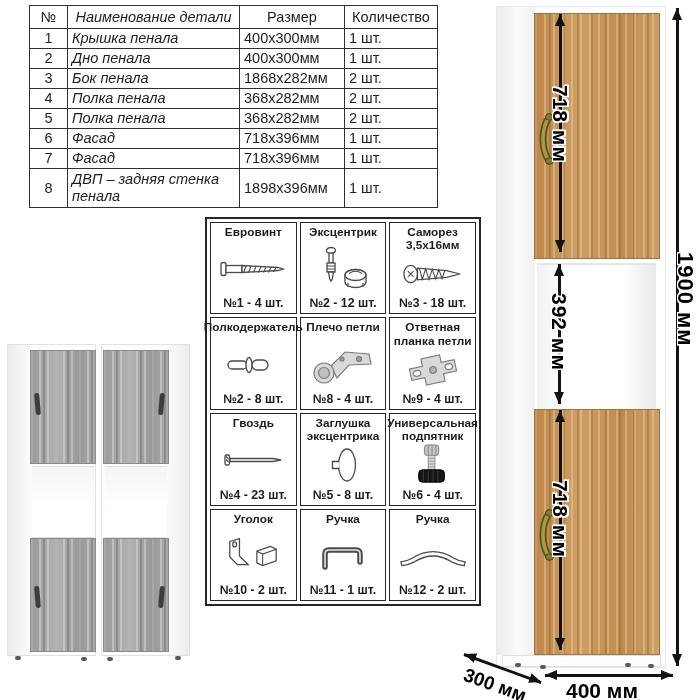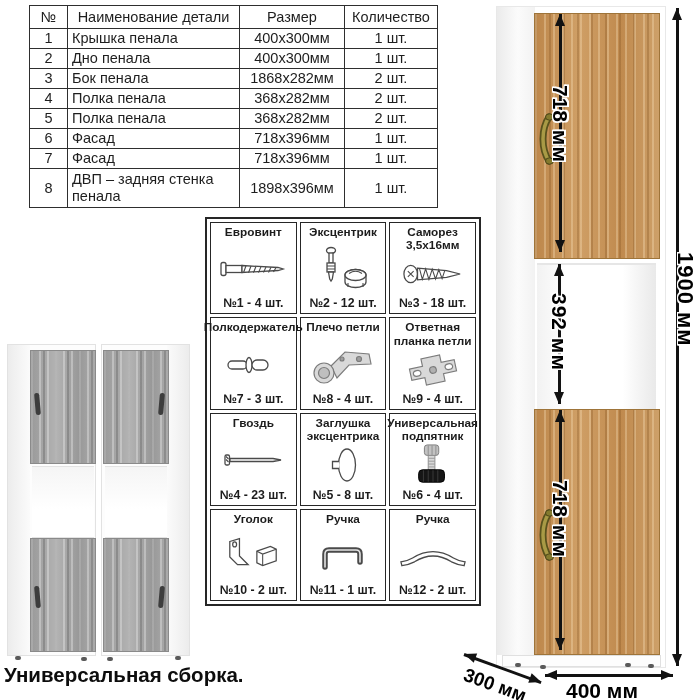--- a/index.html
+++ b/index.html
@@ -6,23 +6,23 @@
   .page{position:relative;width:700px;height:700px;background:#ffffff;overflow:hidden;
         font-family:"Liberation Sans",sans-serif;color:#1c1c1c;}
 
   
   .parts{position:absolute;left:29px;top:5px;border-collapse:collapse;
          font-size:14.5px;line-height:1.15;color:#1e1e1e;background:#fff;}
   .parts th,.parts td{border:1.6px solid #2e2e2e;padding:0 4px;font-weight:normal;}
   .parts th{text-align:center;height:22px;}
   .parts td{height:19px;}
   .col-num{width:29px;text-align:center;}
-  .col-name{width:163px;text-align:left;}
-  .col-size{width:96px;text-align:center;}
-  .col-qty{width:84px;text-align:center;}
+  .col-name{width:163px;text-align:left;font-style:italic;}
+  .col-size{width:96px;}
+  .col-qty{width:84px;}
   .row-tall td{height:38px;}
 
   
   .hw{position:absolute;left:205px;top:217px;width:276px;height:389px;
       border-collapse:separate;border-spacing:3px;border:2px solid #262626;
       table-layout:fixed;background:#fff;}
   .hw td{border:1.8px solid #262626;vertical-align:top;padding:0;height:90px;}
   .hw-cell{display:flex;flex-direction:column;height:100%;align-items:center;}
   .hw-name{font-weight:bold;font-size:11.8px;line-height:1.12;text-align:center;
            padding-top:3px;min-height:16px;}
@@ -230,21 +230,21 @@
         <div class="hw-name">Полкодержатель</div>
         <div class="hw-icon">
           <svg width="56" height="20" viewBox="0 0 56 18">
                   <g class="ic-line">
             <rect x="3" y="5" width="19" height="8" rx="4"></rect>
             <ellipse cx="24" cy="9" rx="3" ry="7.5"></ellipse>
             <rect x="27" y="4" width="16" height="10" rx="5"></rect>
                   </g>
           </svg>
         </div>
-        <div class="hw-qty">№7 - 3 шт.</div>
+        <div class="hw-qty">№2 - 8 шт.</div>
       </div>
           </td>
       <td>
             <div class="hw-cell">
         <div class="hw-name">Плечо петли</div>
         <div class="hw-icon">
           <svg width="64" height="42" viewBox="0 0 64 42">
                   <g class="ic-metal">
             <path d="M20 22 L34 8 L58 10 L60 20 L38 21 L26 34 Z"></path>
             <circle cx="13" cy="29" r="10"></circle>
@@ -383,21 +383,20 @@
       <div class="mini-door gray-wood" style="left:1px;top:193px;"></div>
       <div class="gray-handle" style="left:57px;top:48px;transform:rotate(5deg);"></div>
       <div class="gray-handle" style="left:57px;top:241px;transform:rotate(5deg);"></div>
     </div>
     <div class="foot" style="left:8px;top:312px;"></div>
     <div class="foot" style="left:74px;top:313px;"></div>
     <div class="foot" style="left:100px;top:313px;"></div>
     <div class="foot" style="left:168px;top:312px;"></div>
   </div>
 
-  <div class="caption">Универсальная сборка.</div>
 
   <div class="cab">
     <div class="cab-side"></div>
     <div class="cab-door-top oak-wood"></div>
     <div class="cab-niche"></div>
     <div class="cab-door-bottom oak-wood"></div>
     <div class="cab-base"></div>
     <div class="foot" style="left:18px;top:656px;"></div>
     <div class="foot" style="left:43px;top:658px;"></div>
     <div class="foot" style="left:128px;top:656px;"></div>

